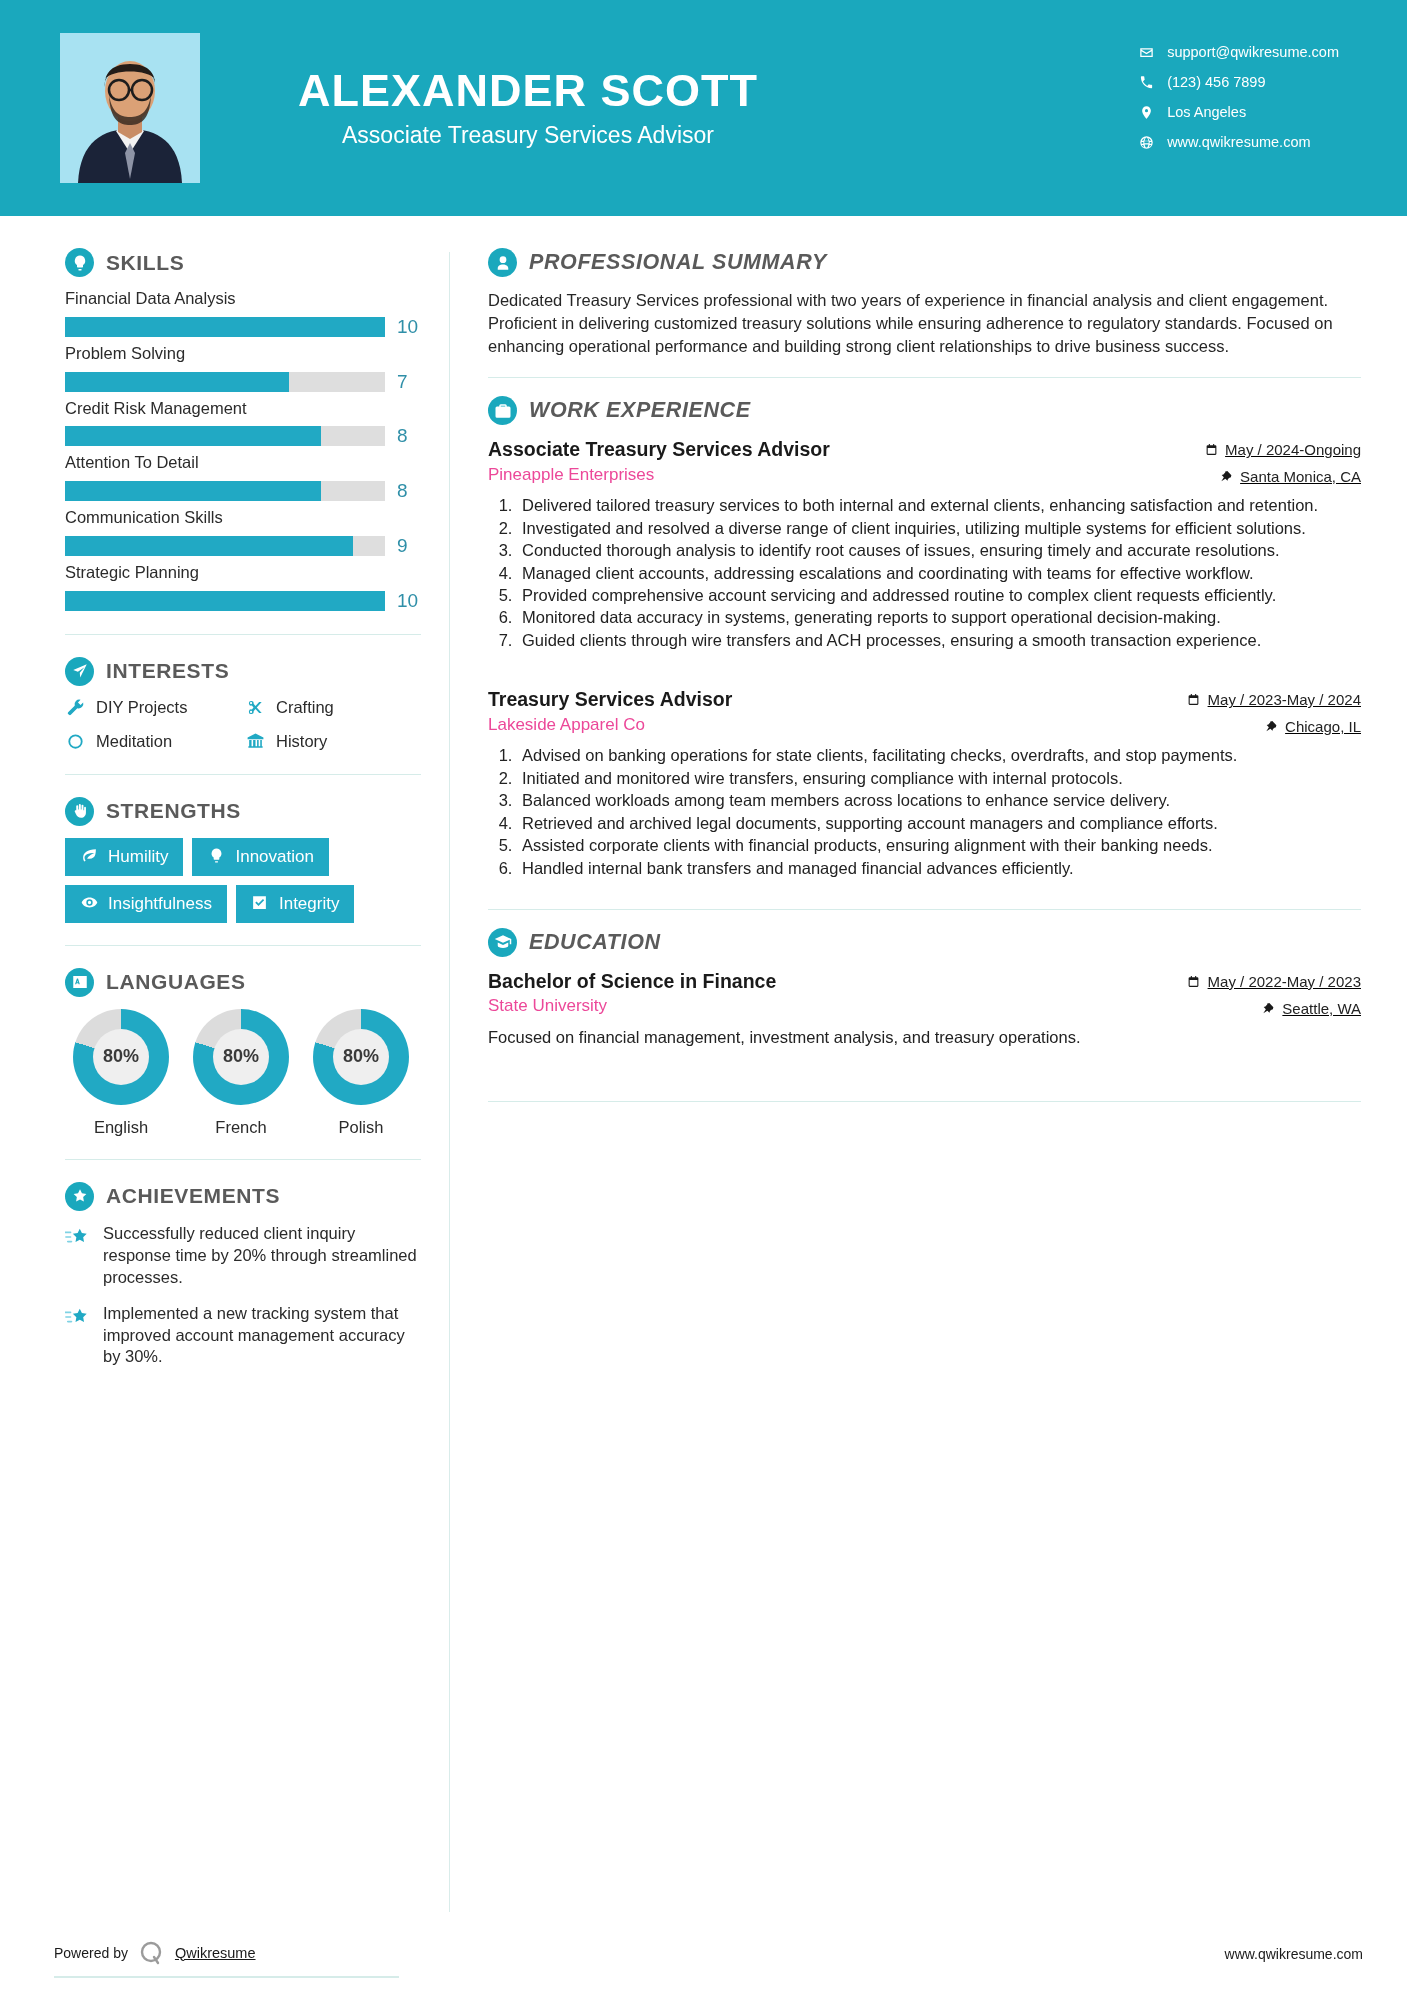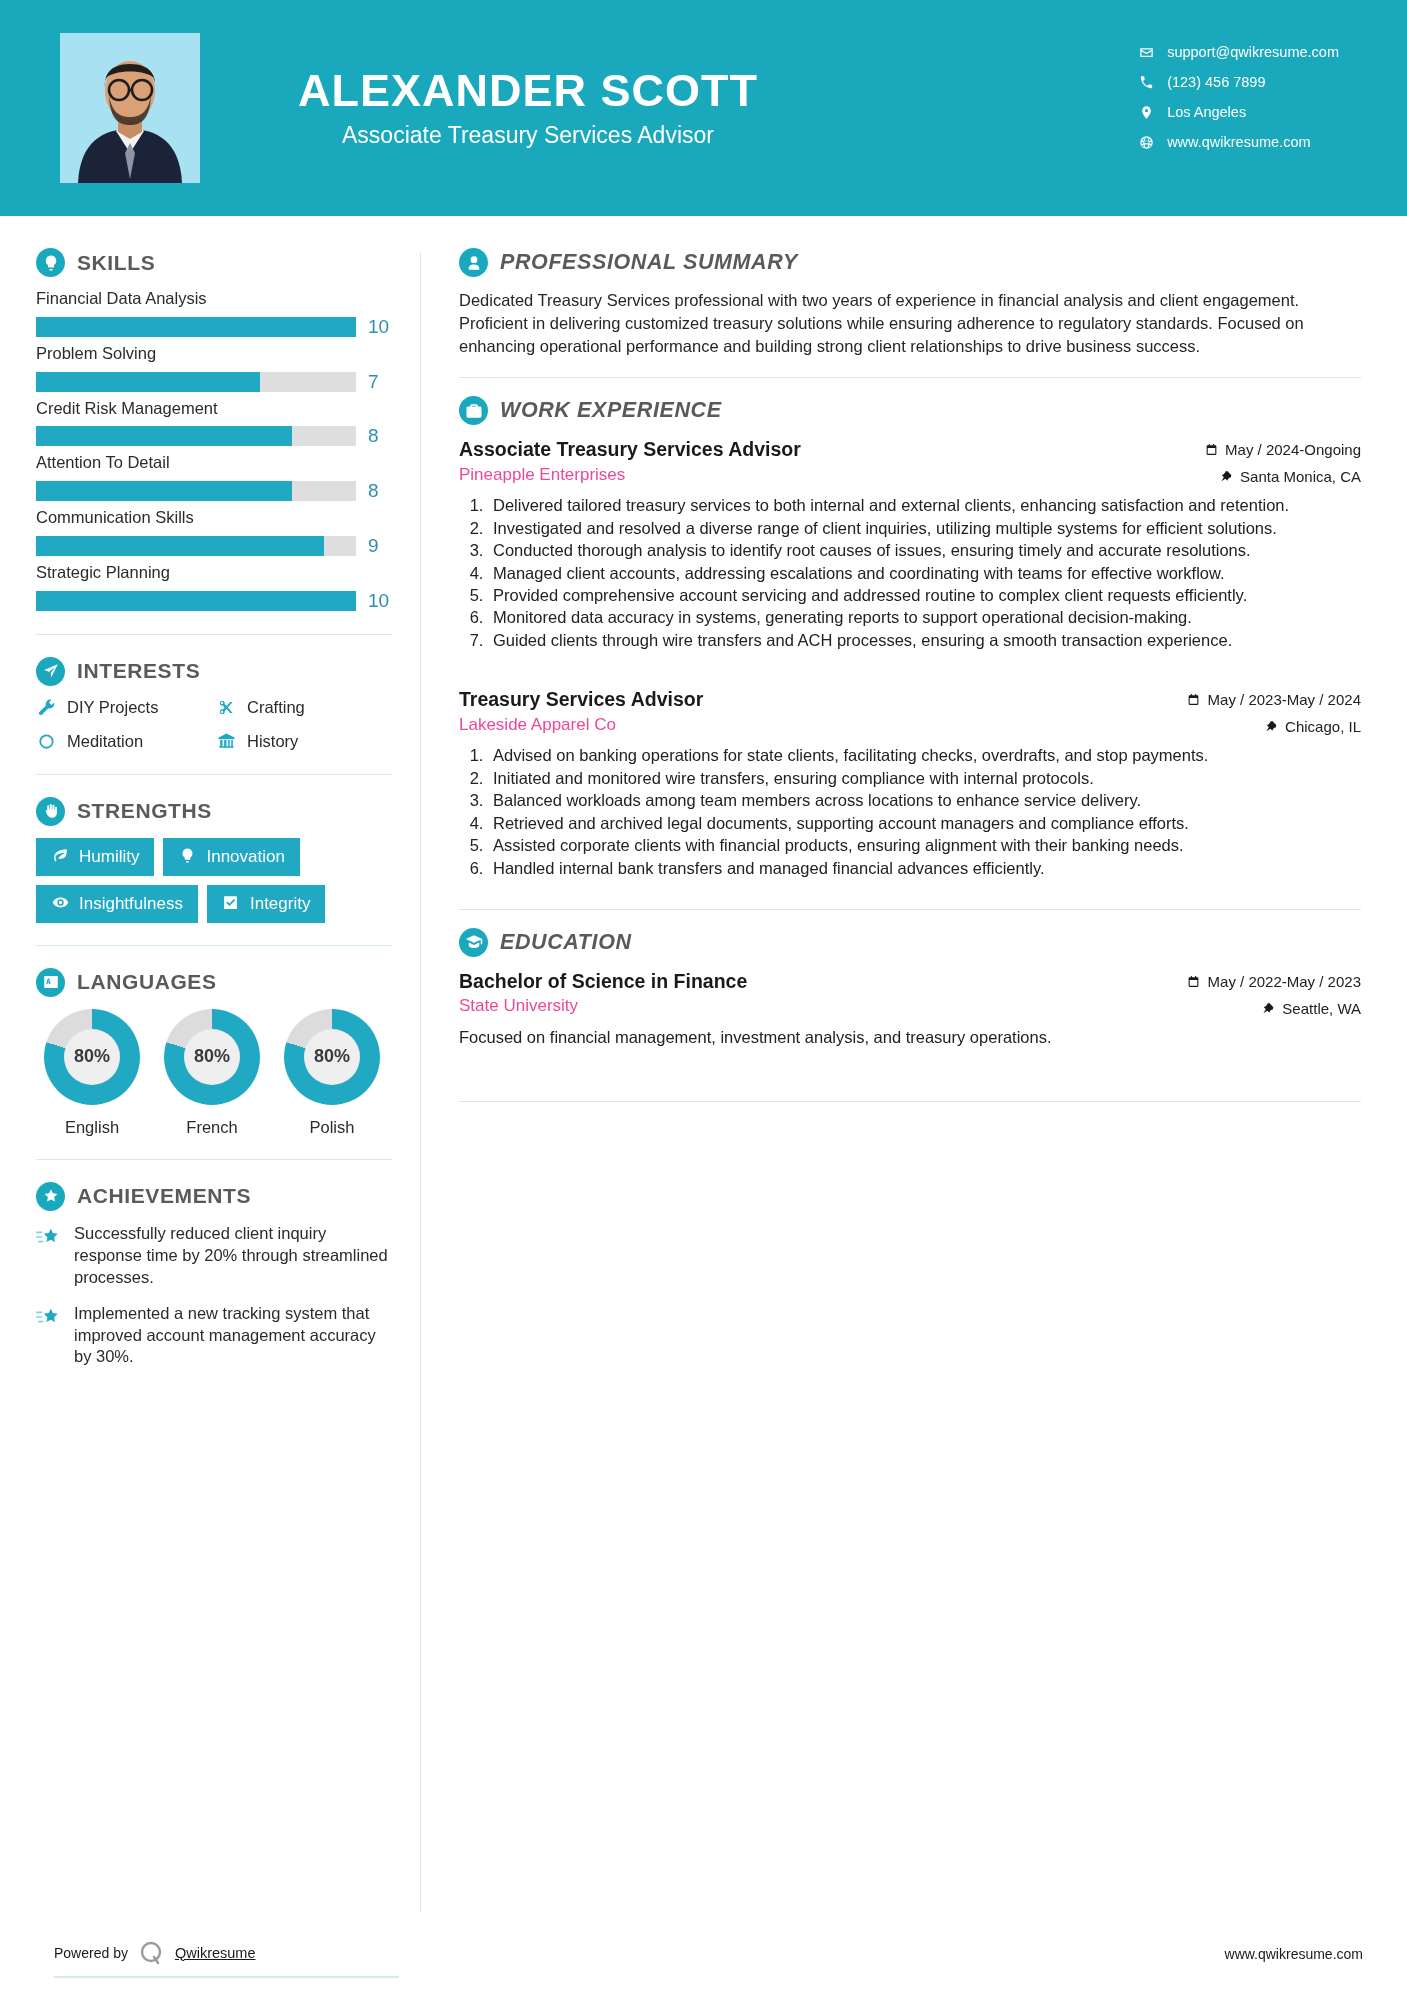--- a/index.html
+++ b/index.html
@@ -74,20 +74,21 @@
   .page {
     display: flex;
     padding: 0;
     height: 1774px;
   }
   .sidebar {
     width: 420px;
     flex: 0 0 420px;
     padding: 32px 28px 0 36px;
     position: relative;
+    margin-left: 29px;
   }
   .divider-v {
     width: 1px;
     background: #d9ecea;
     margin-top: 36px;
     margin-bottom: 78px;
     flex: 0 0 1px;
   }
   .main {
     flex: 1 1 auto;
@@ -203,21 +204,21 @@
   .summary-text {
     font-size: 16.5px; color: #262626; line-height: 1.38;
   }
 
   
   .entry { margin-bottom: 6px; }
   .entry-top { display: flex; justify-content: space-between; align-items: flex-start; }
   .entry-left { flex: 1 1 auto; padding-right: 14px; }
   .entry-title { font-size: 19.5px; font-weight: 700; color: #1a1a1a; line-height: 1.25; }
   .entry-org { font-size: 17px; color: #ec4899; margin-top: 3px; }
-  .entry-right { flex: 0 0 auto; text-align: right; padding-top: 4px; }
+  .entry-right { flex: 0 0 auto; text-align: right; padding-top: 4px; text-decoration: underline; }
   .meta-row {
     display: flex; align-items: center; justify-content: flex-end;
     gap: 7px; font-size: 15px; color: #222; white-space: nowrap;
   }
   .meta-row + .meta-row { margin-top: 10px; }
   .meta-row .ic { width: 14px; height: 14px; display:inline-flex;align-items:center;justify-content:center;flex:0 0 14px;}
   .meta-row .ic svg { width: 13px; height: 13px; fill: #1a1a1a; }
 
   ol.bullets { margin: 9px 0 0 0; padding-left: 29px; }
   ol.bullets li {

